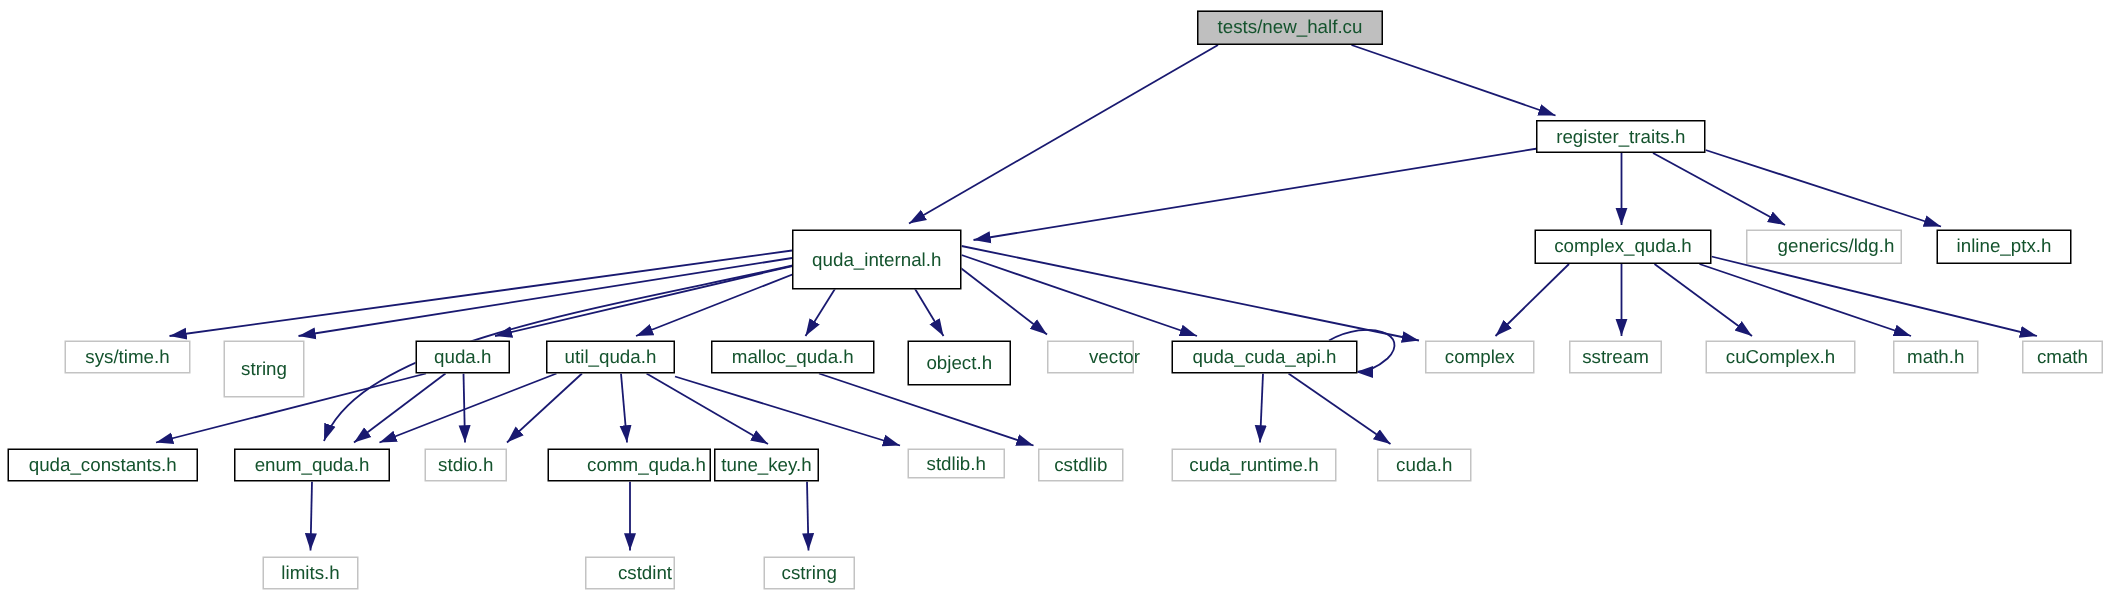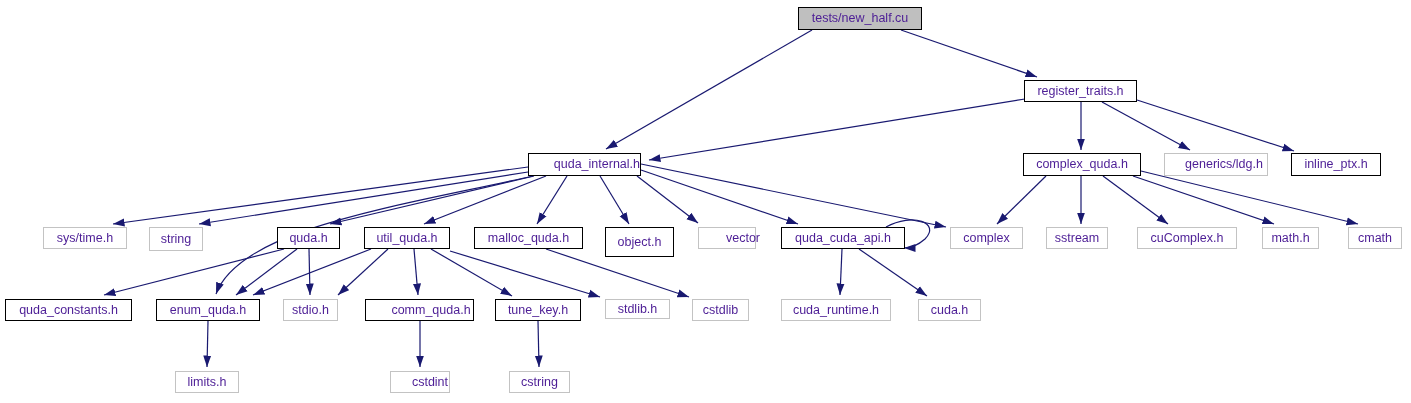--- a/index.html
+++ b/index.html
@@ -10,21 +10,21 @@
     font-family:"Liberation Sans", sans-serif;
     overflow:hidden;
   }
   .canvas svg { position:absolute; left:0; top:0; }
   .edge { fill:none; stroke:var(--edge-color,#191970); stroke-width:1.2; }
   .nodes { position:absolute; left:0; top:0; width:100%; height:100%; }
   .node {
     position:absolute; box-sizing:border-box;
     display:flex; align-items:center; justify-content:center;
     background:var(--node-fill,#fff);
-    color:#4c1d95; font-size:12.5px; line-height:1; white-space:nowrap;
+    color:#14532d; font-size:12.5px; line-height:1; white-space:nowrap;
   }
   .node.root   { background:var(--root-fill,#bfbfbf); border:1.4px solid var(--linked-border,#000); }
   .node.linked { border:1.4px solid var(--linked-border,#000); }
   .node.external { border:1px solid var(--external-border,#c3c3c3); }
 </style>
 </head>
 <body>
 
 <div class="canvas">
   <svg width="1411" height="403" viewBox="0 0 1411 403">
@@ -72,36 +72,36 @@
         <path d="M 538 321 L 539 367" class="edge" marker-end="url(#arrowhead)"></path>
       </g>
   </svg>
   <div class="nodes">
       <div class="node root" style="left: 798px; top: 7px; width: 124px; height: 23px;">
         <span>tests/new_half.cu</span>
       </div>
       <div class="node linked" style="left: 1024px; top: 80px; width: 113px; height: 22px;">
         <span>register_traits.h</span>
       </div>
-      <div class="node linked" style="left: 528px; top: 153px; width: 113px; height: 23px; justify-content: flex-end;">
+      <div class="node linked" style="left: 528px; top: 153px; width: 113px; height: 40px;">
         <span>quda_internal.h</span>
       </div>
       <div class="node linked" style="left: 1023px; top: 153px; width: 118px; height: 23px;">
         <span>complex_quda.h</span>
       </div>
       <div class="node external" style="left: 1164px; top: 153px; width: 104px; height: 23px; padding-left: 16px;">
         <span>generics/ldg.h</span>
       </div>
       <div class="node linked" style="left: 1291px; top: 153px; width: 90px; height: 23px;">
         <span>inline_ptx.h</span>
       </div>
       <div class="node external" style="left: 43px; top: 227px; width: 84px; height: 22px;">
         <span>sys/time.h</span>
       </div>
-      <div class="node external" style="left: 149px; top: 227px; width: 54px; height: 24px; justify-content: center;">
+      <div class="node external" style="left: 149px; top: 227px; width: 54px; height: 38px; justify-content: center;">
         <span>string</span>
       </div>
       <div class="node linked" style="left: 277px; top: 227px; width: 63px; height: 22px;">
         <span>quda.h</span>
       </div>
       <div class="node linked" style="left: 364px; top: 227px; width: 86px; height: 22px;">
         <span>util_quda.h</span>
       </div>
       <div class="node linked" style="left: 474px; top: 227px; width: 109px; height: 22px;">
         <span>malloc_quda.h</span>
@@ -135,21 +135,21 @@
       </div>
       <div class="node linked" style="left: 156px; top: 299px; width: 104px; height: 22px;">
         <span>enum_quda.h</span>
       </div>
       <div class="node external" style="left: 283px; top: 299px; width: 55px; height: 22px;">
         <span>stdio.h</span>
       </div>
       <div class="node linked" style="left: 365px; top: 299px; width: 109px; height: 22px; padding-left: 23px;">
         <span>comm_quda.h</span>
       </div>
-      <div class="node linked" style="left: 495px; top: 299px; width: 86px; height: 22px;">
+      <div class="node linked" style="left: 476px; top: 299px; width: 70px; height: 22px;">
         <span>tune_key.h</span>
       </div>
       <div class="node external" style="left: 605px; top: 299px; width: 65px; height: 20px;">
         <span>stdlib.h</span>
       </div>
       <div class="node external" style="left: 692px; top: 299px; width: 57px; height: 22px;">
         <span>cstdlib</span>
       </div>
       <div class="node external" style="left: 781px; top: 299px; width: 110px; height: 22px;">
         <span>cuda_runtime.h</span>

